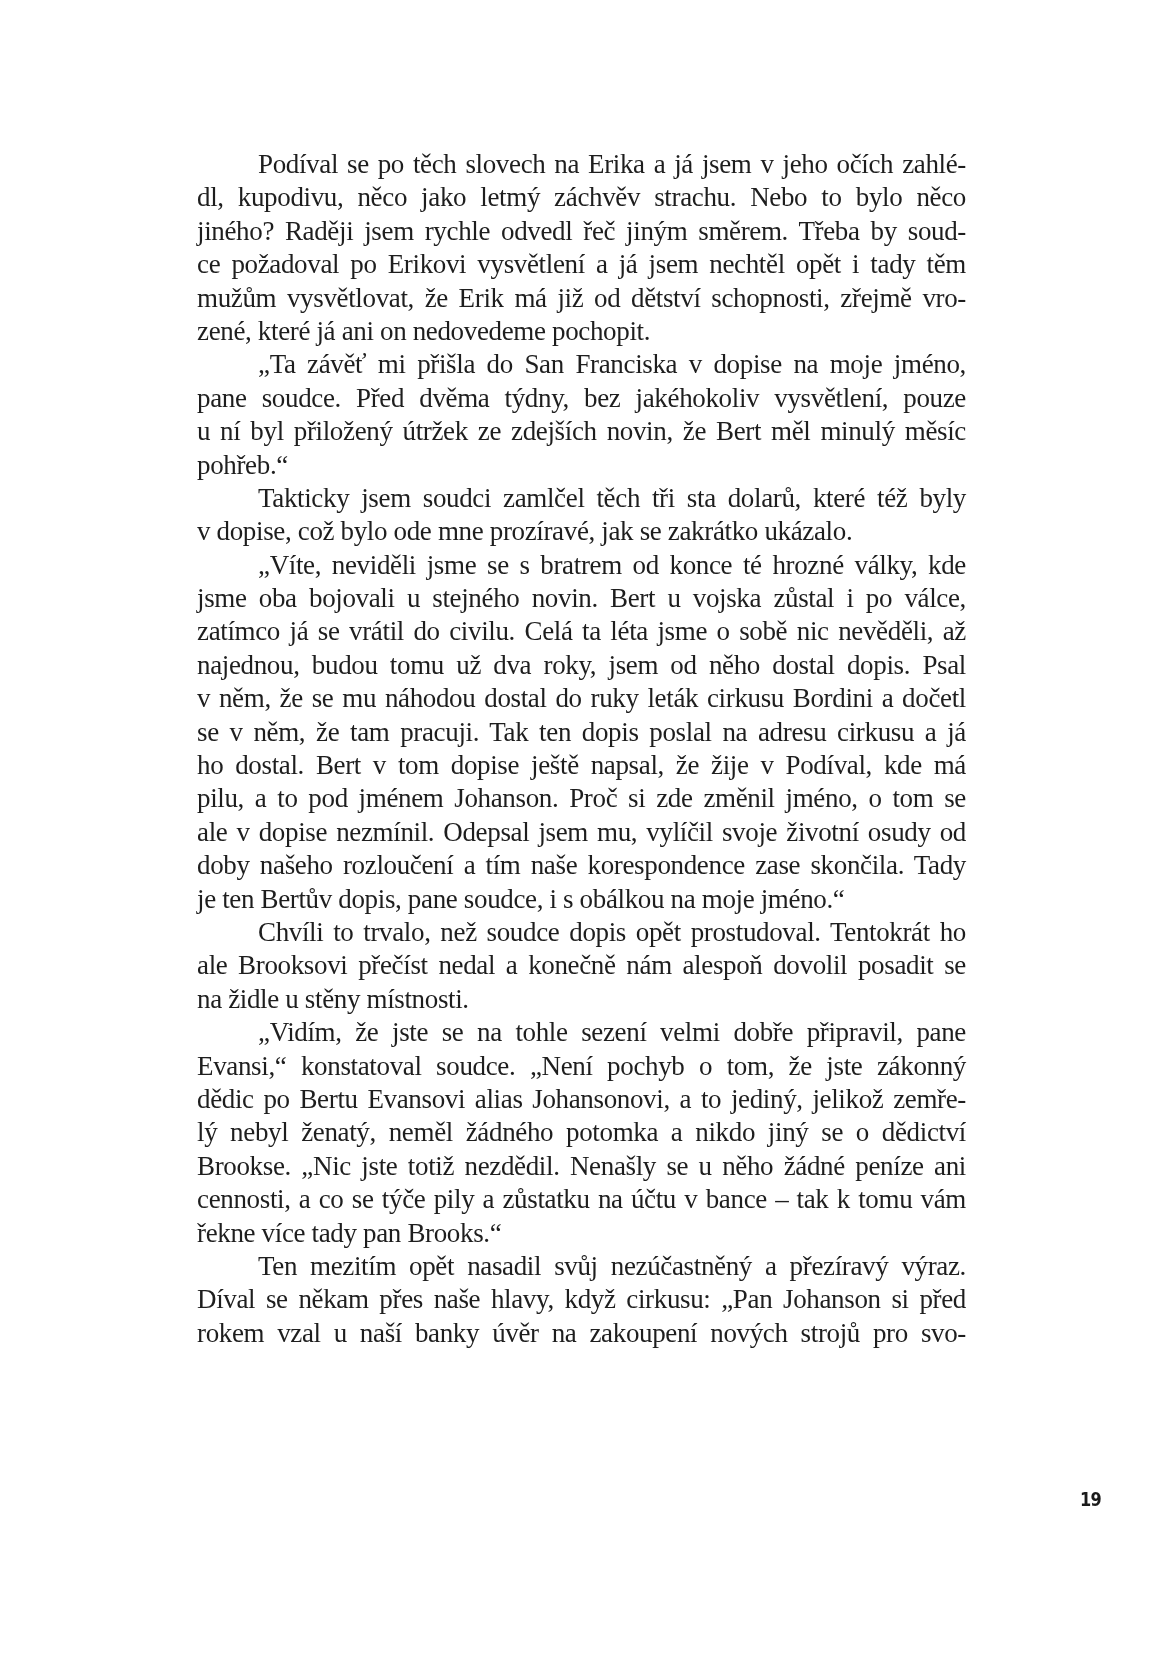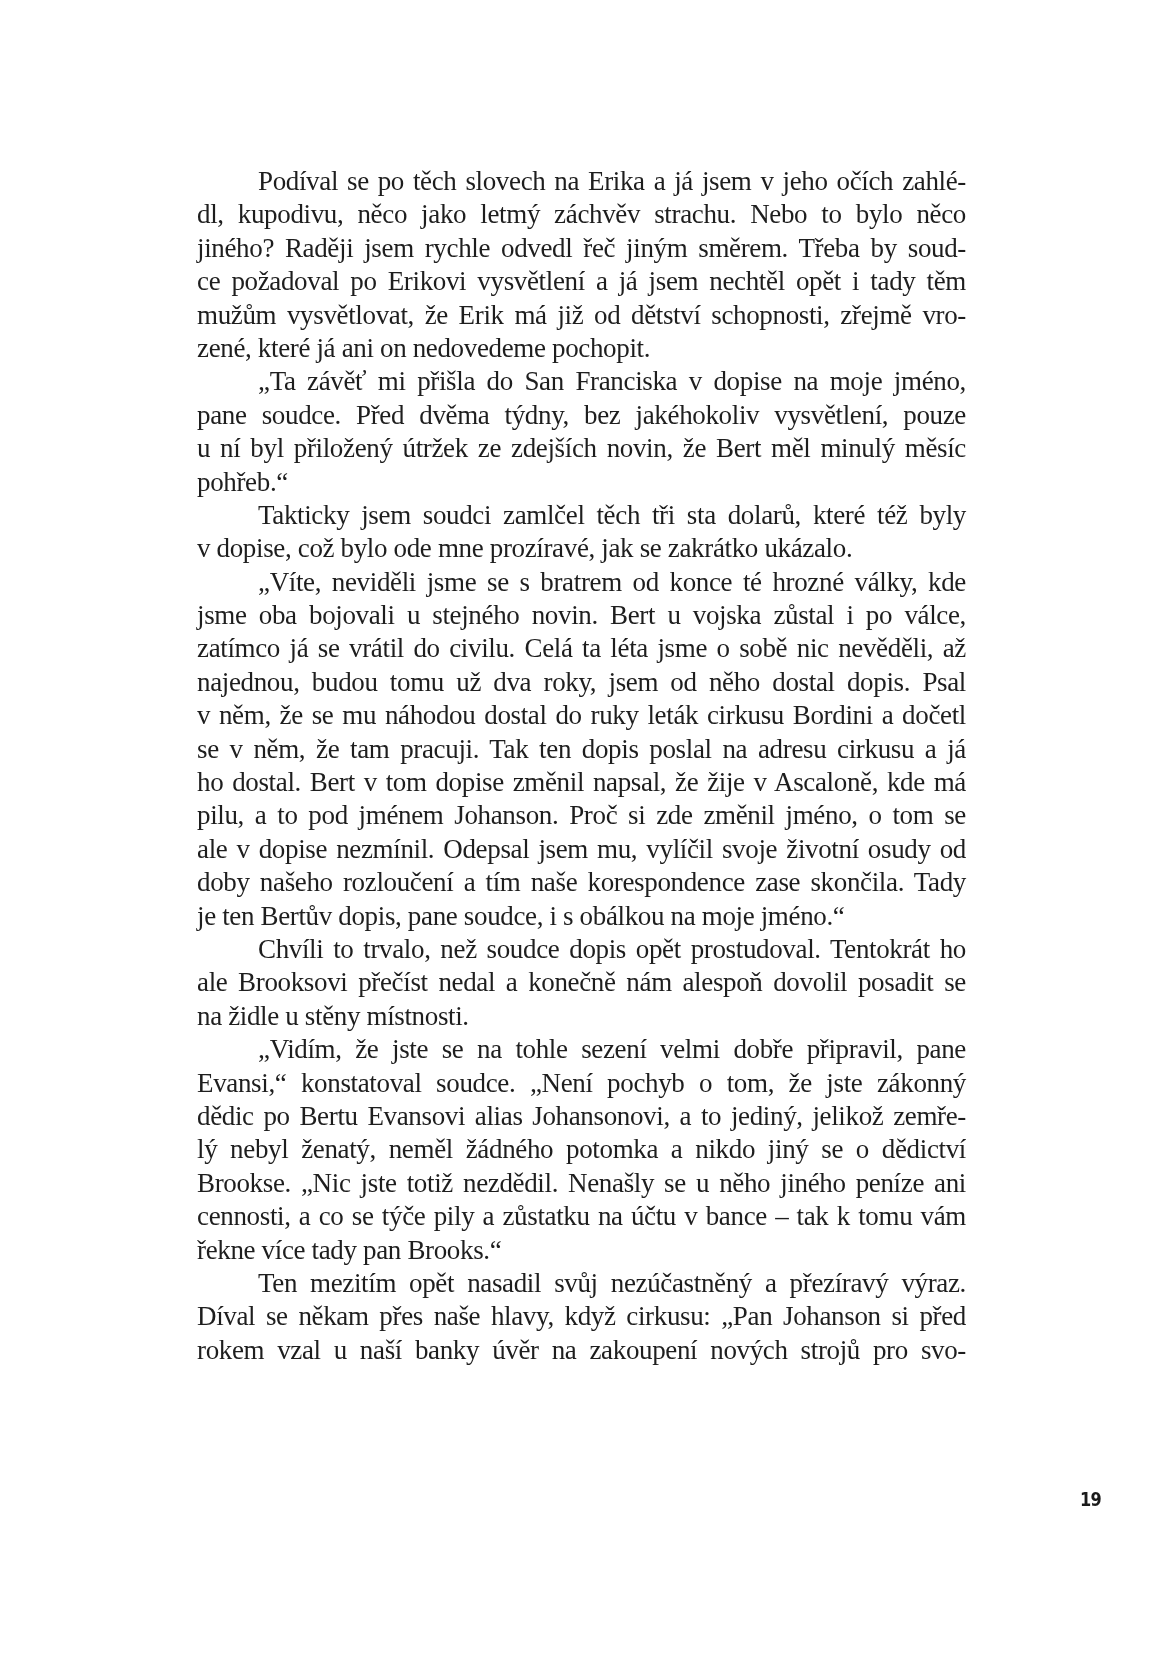--- a/index.html
+++ b/index.html
@@ -20,21 +20,20 @@
       height: 1654px;
       background: #ffffff;
     }
     .text-block {
       position: absolute;
       left: 197px;
       top: 148px;
       width: 769px;
       font-family: "Liberation Serif", serif;
       color: #1e1e1e;
-      margin-top: 17px;
     }
     .line {
       display: block;
       height: 33.4px;
       line-height: 33.4px;
       font-size: 27px;
       white-space: nowrap;
       text-align: justify;
       text-align-last: justify;
       letter-spacing: -0.35px;
@@ -81,37 +80,37 @@
         <span class="line indent">Takticky jsem soudci zamlčel těch tři sta dolarů, které též byly</span>
         <span class="line last">v dopise, což bylo ode mne prozíravé, jak se zakrátko ukázalo.</span>
       </div>
       <div class="paragraph">
         <span class="line indent">„Víte, neviděli jsme se s bratrem od konce té hrozné války, kde</span>
         <span class="line">jsme oba bojovali u stejného novin. Bert u vojska zůstal i po válce,</span>
         <span class="line">zatímco já se vrátil do civilu. Celá ta léta jsme o sobě nic nevěděli, až</span>
         <span class="line">najednou, budou tomu už dva roky, jsem od něho dostal dopis. Psal</span>
         <span class="line">v něm, že se mu náhodou dostal do ruky leták cirkusu Bordini a dočetl</span>
         <span class="line">se v něm, že tam pracuji. Tak ten dopis poslal na adresu cirkusu a já</span>
-        <span class="line">ho dostal. Bert v tom dopise změnil napsal, že žije v Ascaloně, kde má</span>
+        <span class="line">ho dostal. Bert v tom dopise ještě napsal, že žije v Podíval, kde má</span>
         <span class="line">pilu, a to pod jménem Johanson. Proč si zde změnil jméno, o tom se</span>
         <span class="line">ale v dopise nezmínil. Odepsal jsem mu, vylíčil svoje životní osudy od</span>
         <span class="line">doby našeho rozloučení a tím naše korespondence zase skončila. Tady</span>
         <span class="line last">je ten Bertův dopis, pane soudce, i s obálkou na moje jméno.“</span>
       </div>
       <div class="paragraph">
         <span class="line indent">Chvíli to trvalo, než soudce dopis opět prostudoval. Tentokrát ho</span>
         <span class="line">ale Brooksovi přečíst nedal a konečně nám alespoň dovolil posadit se</span>
         <span class="line last">na židle u stěny místnosti.</span>
       </div>
       <div class="paragraph">
         <span class="line indent">„Vidím, že jste se na tohle sezení velmi dobře připravil, pane</span>
         <span class="line">Evansi,“ konstatoval soudce. „Není pochyb o tom, že jste zákonný</span>
         <span class="line">dědic po Bertu Evansovi alias Johansonovi, a to jediný, jelikož zemře-</span>
         <span class="line">lý nebyl ženatý, neměl žádného potomka a nikdo jiný se o dědictví</span>
-        <span class="line">Brookse. „Nic jste totiž nezdědil. Nenašly se u něho jiného peníze ani</span>
+        <span class="line">Brookse. „Nic jste totiž nezdědil. Nenašly se u něho žádné peníze ani</span>
         <span class="line">cennosti, a co se týče pily a zůstatku na účtu v bance – tak k tomu vám</span>
         <span class="line last">řekne více tady pan Brooks.“</span>
       </div>
       <div class="paragraph">
         <span class="line indent">Ten mezitím opět nasadil svůj nezúčastněný a přezíravý výraz.</span>
         <span class="line">Díval se někam přes naše hlavy, když cirkusu: „Pan Johanson si před</span>
         <span class="line">rokem vzal u naší banky úvěr na zakoupení nových strojů pro svo-</span>
       </div>
     </div>
   <div class="page-number">19</div>

